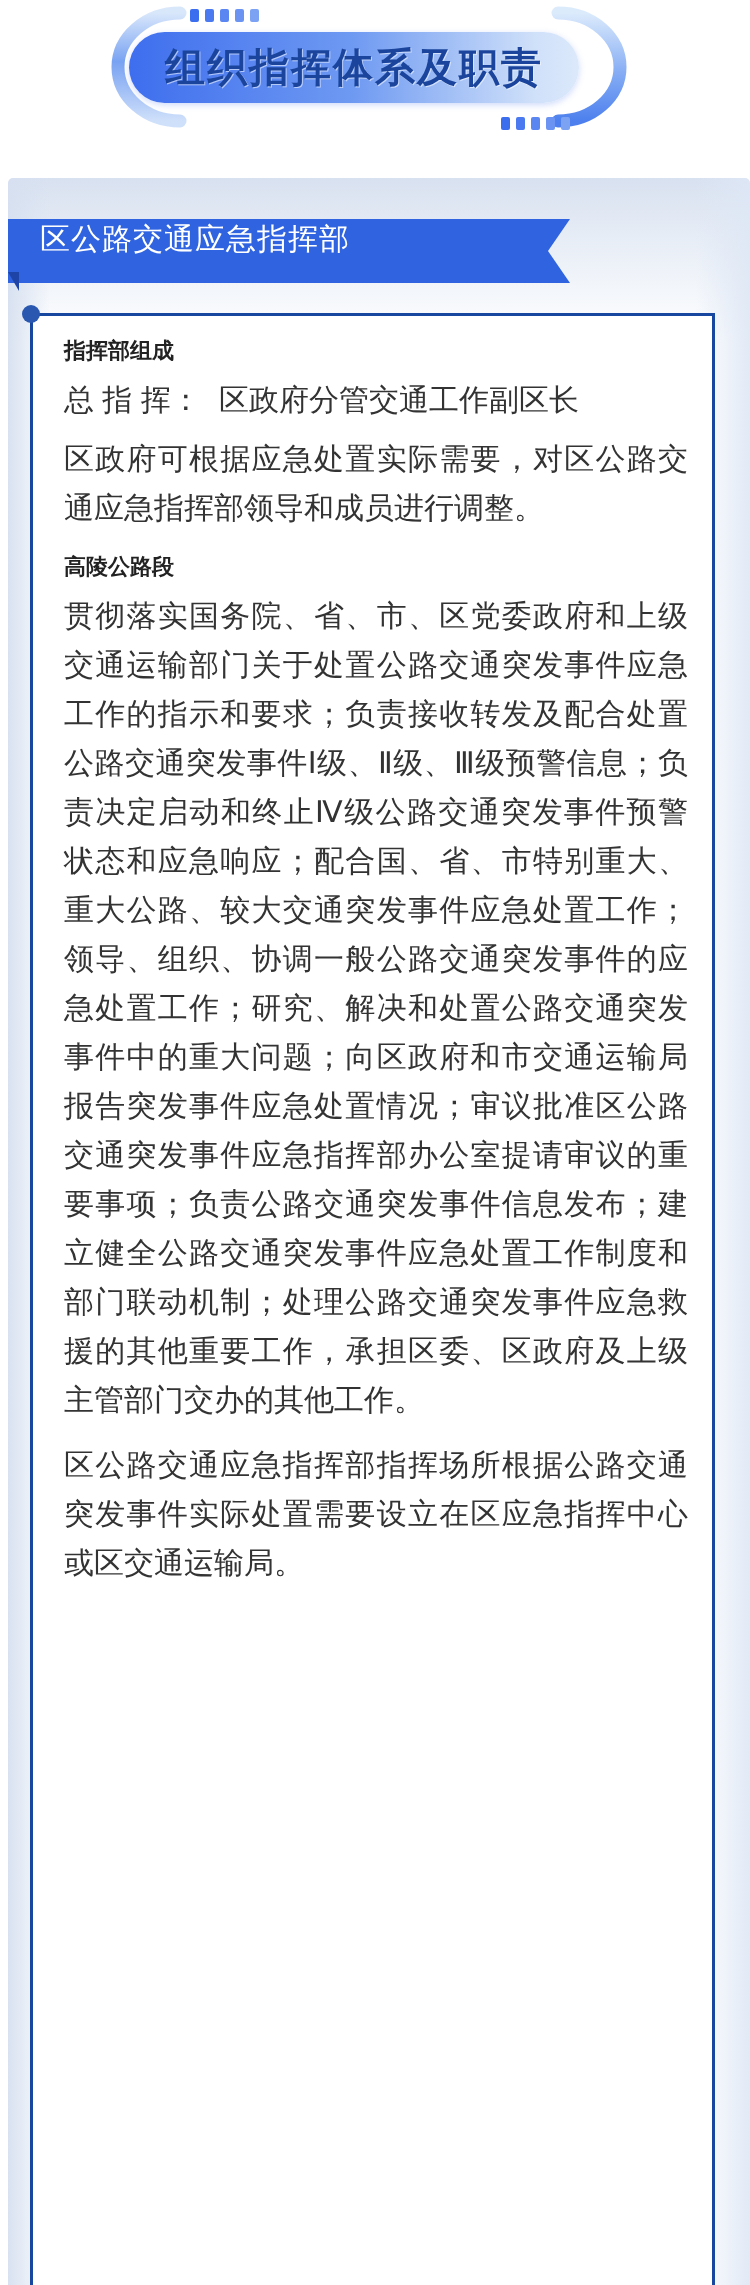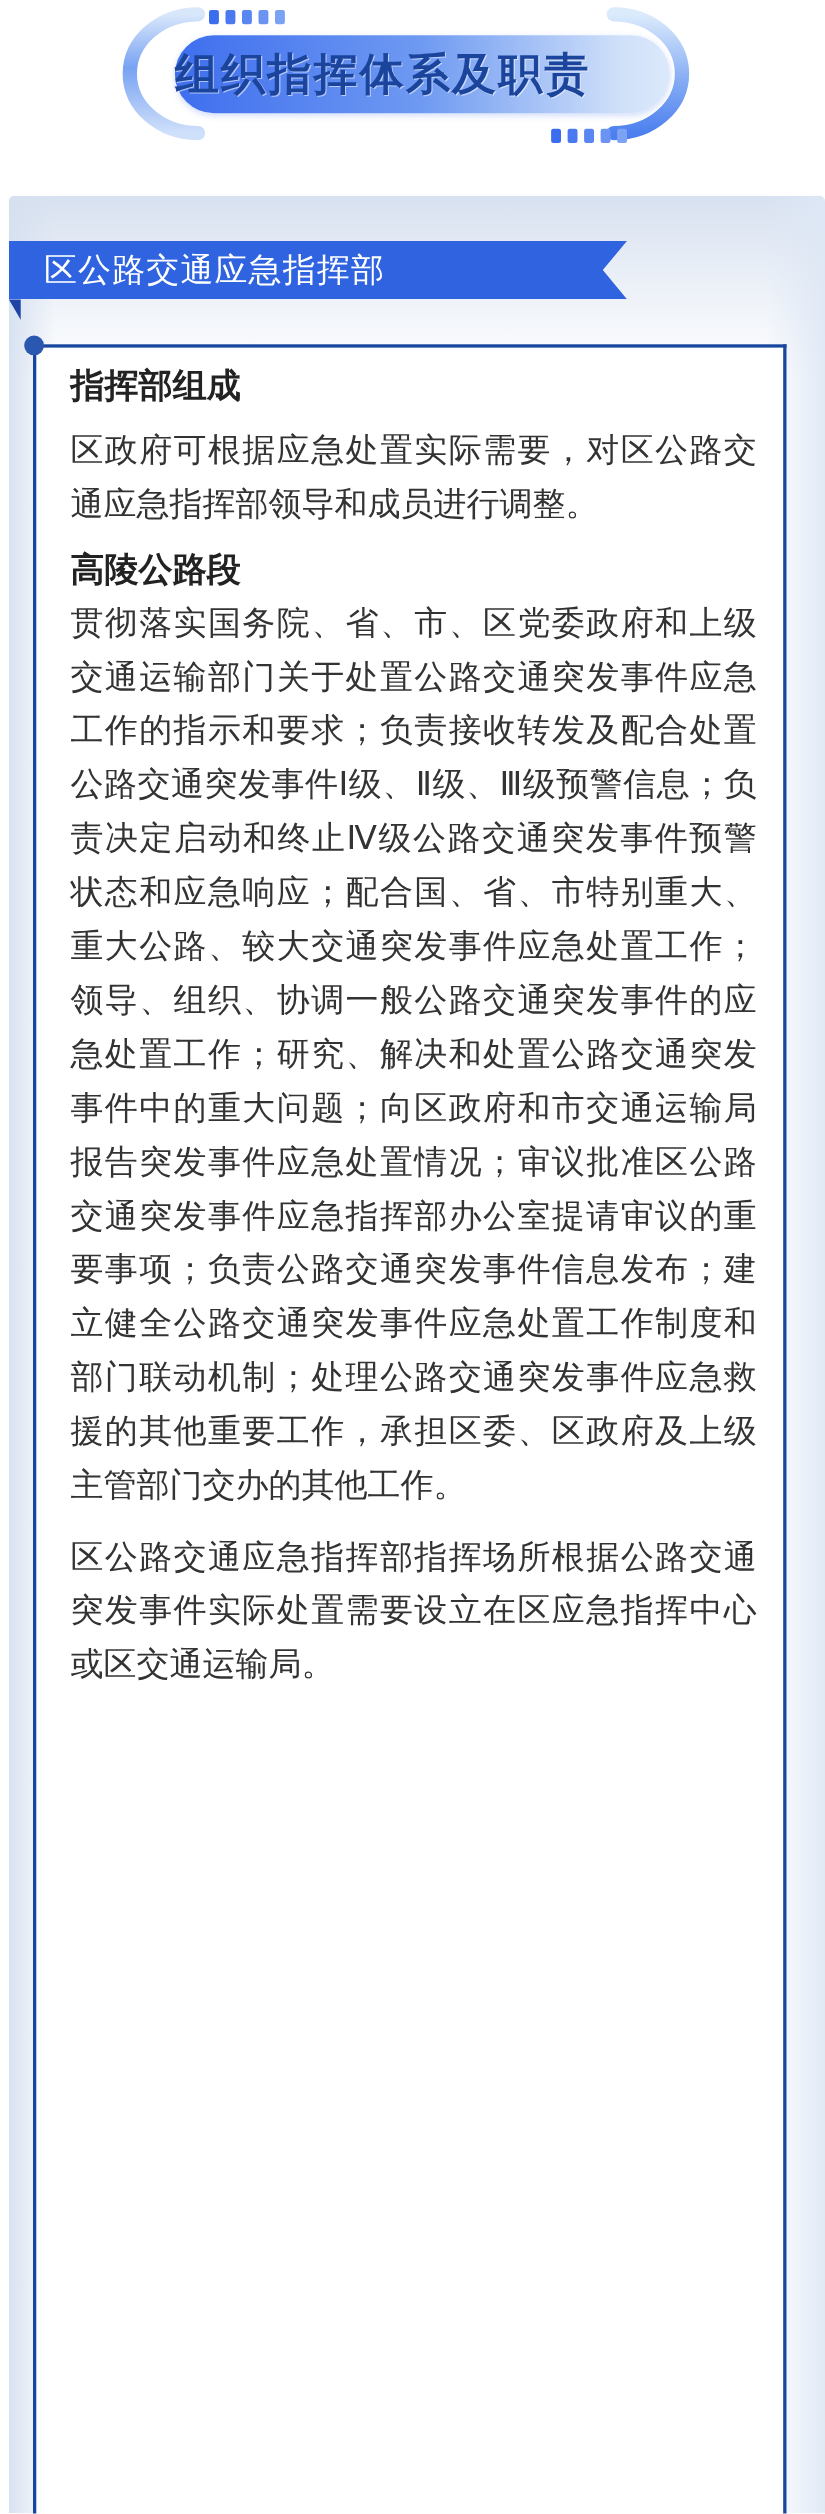--- a/index.html
+++ b/index.html
@@ -5,24 +5,24 @@
   html,body{margin:0;padding:0;}
   body{
     width:750px;height:2285px;overflow:hidden;position:relative;
     background:#ffffff;
     font-family:"Liberation Sans", sans-serif;
   }
   
   .header{position:absolute;left:0;top:0;width:750px;height:145px;}
   .header svg{position:absolute;left:0;top:0;}
   .pill{
-    position:absolute;left:159px;top:32px;width:450px;height:71px;
+    position:absolute;left:129px;top:32px;width:450px;height:71px;
     border-radius:36px;
     background:linear-gradient(90deg,#3e6eee 0%,#6f9af2 50%,#cfe0f9 90%,#dce9fb 100%);
-    display:flex;align-items:center;justify-content:flex-start;
+    display:flex;align-items:center;justify-content:center;
     box-shadow:0 2px 6px rgba(62,110,238,0.25);
   }
   .pill-title{
     font-size:40px;font-weight:bold;color:#1b459c;letter-spacing:2px;
     text-shadow:1px 1px 0 rgba(255,255,255,0.55);
   }
   .dashes{position:absolute;display:flex;gap:6px;}
   .dashes-top{left:190px;top:9px;}
   .dashes-bottom{left:501px;top:117px;}
   .dash{width:9px;height:13px;border-radius:2px;background:#4a79f0;}
@@ -36,24 +36,24 @@
   .card{
     position:absolute;left:8px;top:178px;width:742px;height:2107px;
     border-top-left-radius:5px;border-top-right-radius:5px;
     background:
       linear-gradient(90deg,rgba(214,224,240,0.95) 0px,rgba(255,255,255,0) 42px,rgba(255,255,255,0) 688px,rgba(222,231,245,0.9) 742px),
       linear-gradient(180deg,#d8e1f0 0px,#e7edf6 60px,#ffffff 165px);
   }
 
   
   .ribbon{
-    position:absolute;left:0;top:41px;width:562px;height:53px;
+    position:absolute;left:0;top:41px;width:562px;height:64px;
     background:#2f63e0;
     clip-path:polygon(0 0,100% 0,calc(100% - 22px) 50%,100% 100%,0 100%);
-    display:flex;align-items:center;
+    display:flex;align-items:flex-start;
     padding-left:32px;box-sizing:border-box;
   }
   .ribbon-label{color:#ffffff;font-size:30px;letter-spacing:1px;}
   .fold{
     position:absolute;left:0;top:94px;width:11px;height:19px;
     background:#1d44a6;
     clip-path:polygon(0 0,100% 0,100% 100%);
   }
 
   
@@ -62,21 +62,21 @@
     box-sizing:border-box;
     border:3px solid #17479e;border-bottom:none;
     background:#ffffff;
     padding:10px 24px 0 31px;
   }
   .corner-dot{
     position:absolute;left:-11px;top:-11px;width:18px;height:18px;
     border-radius:50%;background:#2a58b0;
   }
   .panel-heading{
-    font-size:31px;font-weight:bold;color:#222222;line-height:49px;margin:0;
+    font-size:22px;font-weight:bold;color:#222222;line-height:49px;margin:0;
   }
   .panel-heading.mt{margin-top:10px;}
   .role-row{display:flex;font-size:30px;color:#333333;line-height:49px;}
   .role-label{flex:none;width:155px;white-space:pre;}
   .role-values{flex:1;}
   .para{
     font-size:30px;color:#333333;line-height:49px;margin:10px 0 0 0;
     text-align:justify;text-justify:inter-character;
   }
   .para.last{margin-top:16px;}
@@ -125,20 +125,26 @@
   <div class="ribbon">
     <span class="ribbon-label">区公路交通应急指挥部</span>
   </div>
   <div class="fold"></div>
 
   <div class="panel">
     <span class="corner-dot"></span>
 
     <h3 class="panel-heading">指挥部组成</h3>
 
+    <div class="role-row">
+      <span class="role-label">总 指 挥：</span>
+      <div class="role-values">
+        <div>区政府分管交通工作副区长</div>
+      </div>
+    </div>
 
     <div class="role-row">
     </div>
 
 
     <p class="para">区政府可根据应急处置实际需要，对区公路交通应急指挥部领导和成员进行调整。</p>
 
     <h3 class="panel-heading mt">高陵公路段</h3>
 
     <p class="para" style="margin-top:0;">贯彻落实国务院、省、市、区党委政府和上级交通运输部门关于处置公路交通突发事件应急工作的指示和要求；负责接收转发及配合处置公路交通突发事件Ⅰ级、Ⅱ级、Ⅲ级预警信息；负责决定启动和终止Ⅳ级公路交通突发事件预警状态和应急响应；配合国、省、市特别重大、重大公路、较大交通突发事件应急处置工作；领导、组织、协调一般公路交通突发事件的应急处置工作；研究、解决和处置公路交通突发事件中的重大问题；向区政府和市交通运输局报告突发事件应急处置情况；审议批准区公路交通突发事件应急指挥部办公室提请审议的重要事项；负责公路交通突发事件信息发布；建立健全公路交通突发事件应急处置工作制度和部门联动机制；处理公路交通突发事件应急救援的其他重要工作，承担区委、区政府及上级主管部门交办的其他工作。</p>

